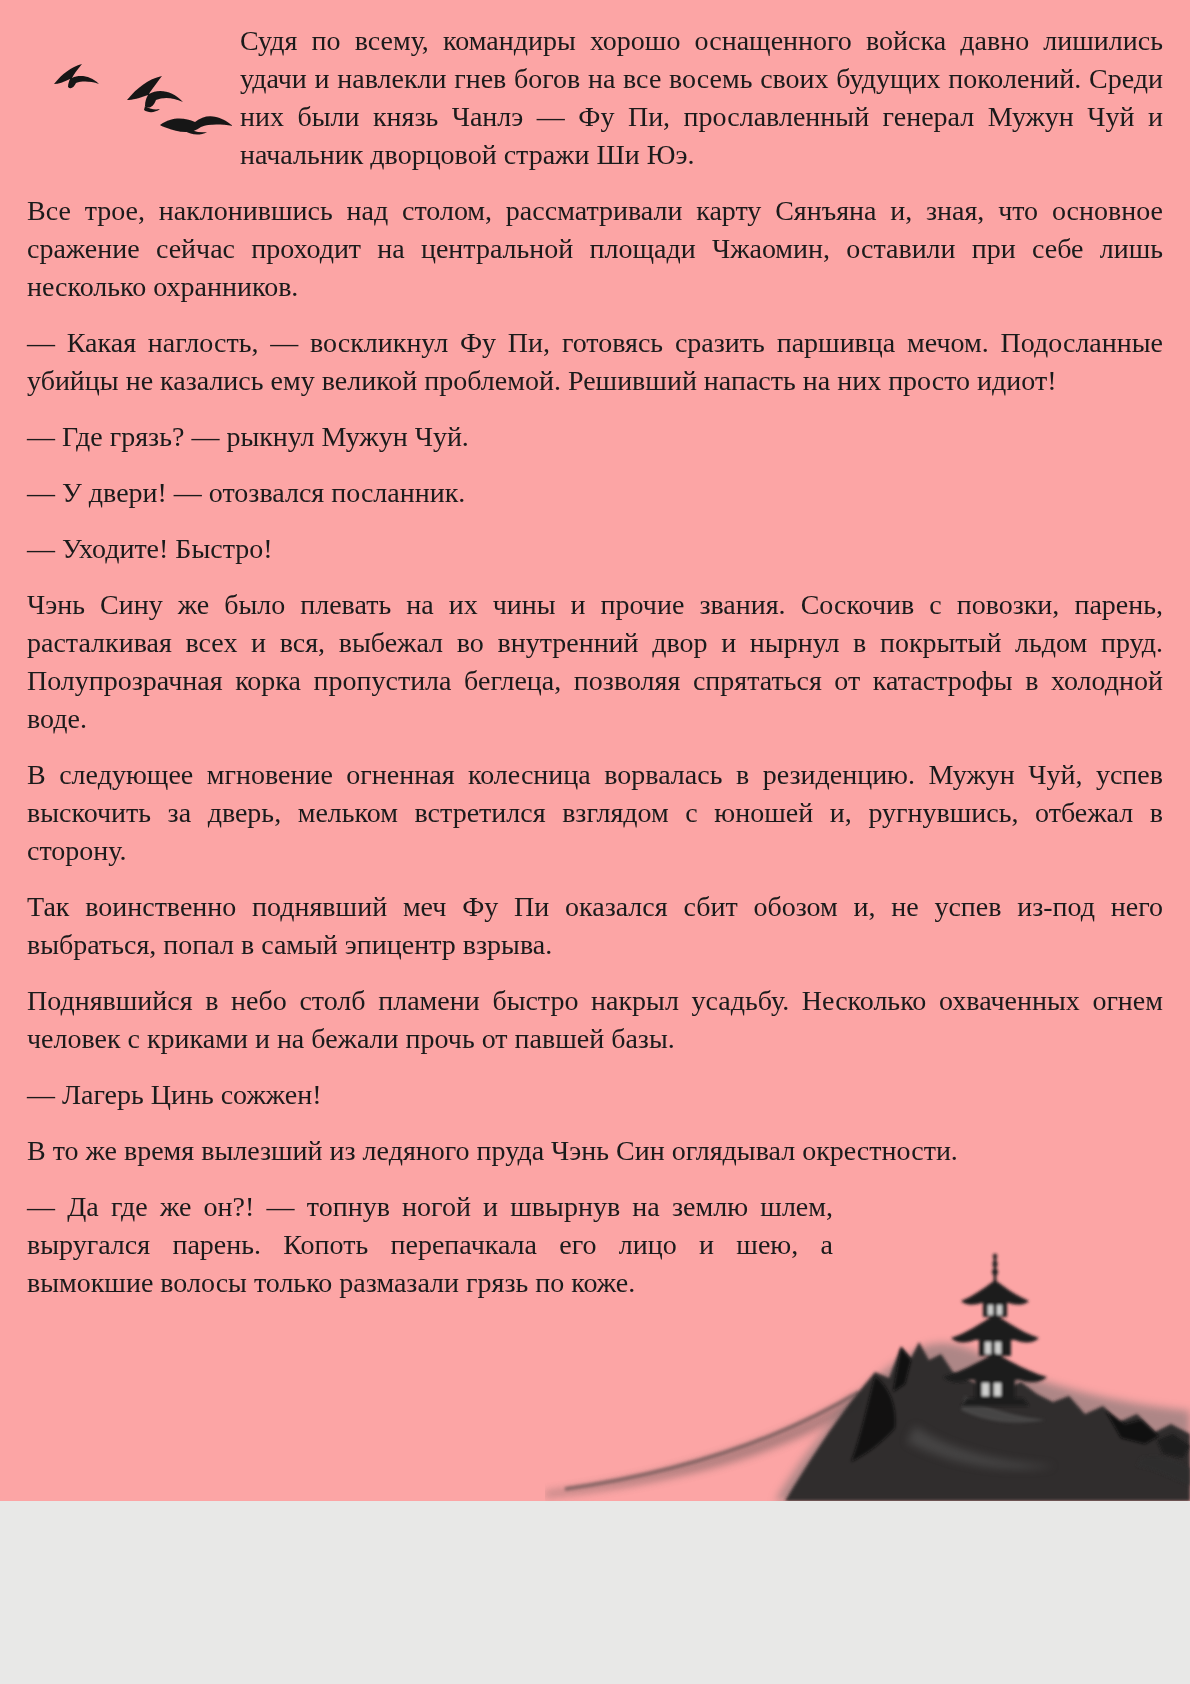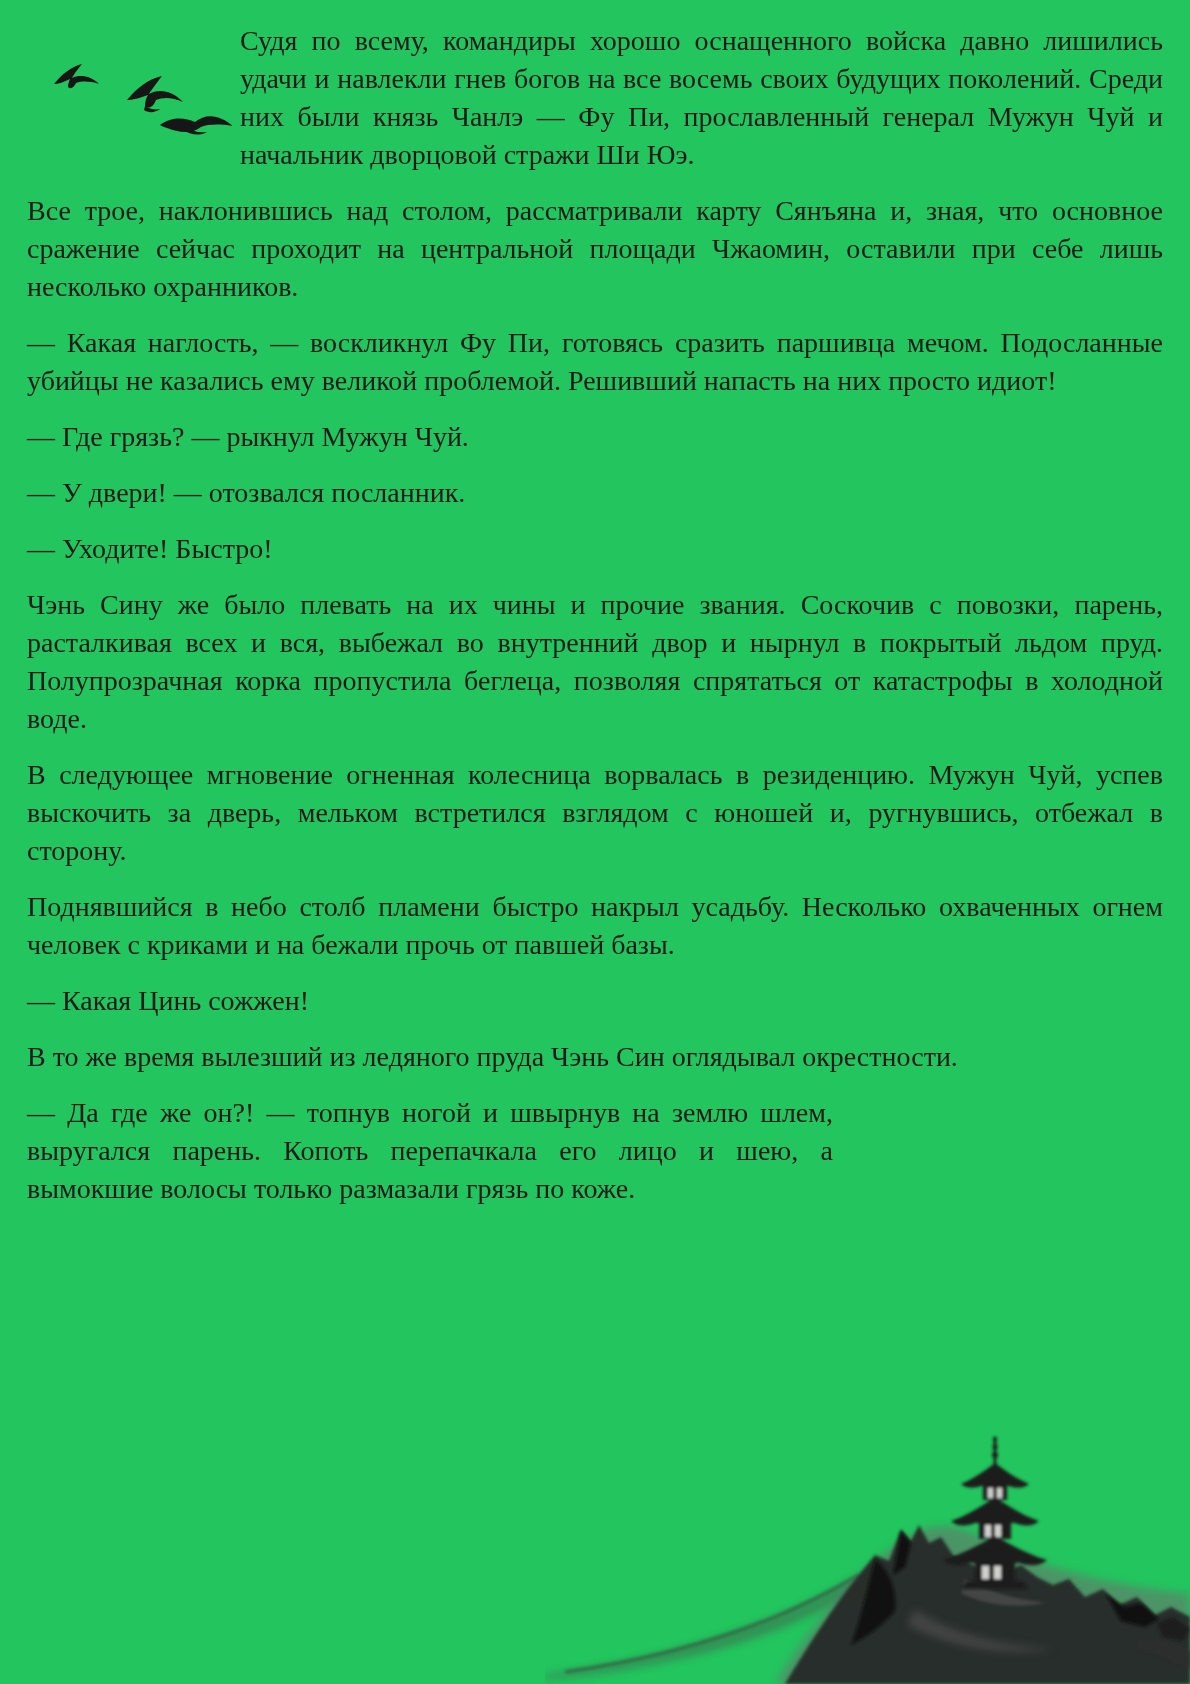--- a/index.html
+++ b/index.html
@@ -1,21 +1,21 @@
 <!DOCTYPE html>
 <html><head>
 <meta charset="utf-8">
 <style>
   html,body{margin:0;padding:0;}
   body{background:#e8e8e7;}
   .page{
     position:relative;
-    width:1190px;height:1684px;
+    width:1190px;height:1501px;
     margin:0 auto;
-    background:#22c55e;
+    background:#fca5a5;
     overflow:hidden;
     font-family:"Liberation Serif", serif;
     color:#1b1b1b;
   }
   .content{
     position:relative;
     padding:22px 27px 0 27px;
     z-index:2;
   }
   p.para{
@@ -76,22 +76,23 @@
       <p class="para">Судя по всему, командиры хорошо оснащенного войска давно лишились удачи и навлекли гнев богов на все восемь своих будущих поколений. Среди них были князь Чанлэ — Фу Пи, прославленный генерал Мужун Чуй и начальник дворцовой стражи Ши Юэ.</p>
     </div>
 
     <p class="para">Все трое, наклонившись над столом, рассматривали карту Сянъяна и, зная, что основное сражение сейчас проходит на центральной площади Чжаомин, оставили при себе лишь несколько охранников.</p>
     <p class="para">— Какая наглость, — воскликнул Фу Пи, готовясь сразить паршивца мечом. Подосланные убийцы не казались ему великой проблемой. Решивший напасть на них просто идиот!</p>
     <p class="para">— Где грязь? — рыкнул Мужун Чуй.</p>
     <p class="para">— У двери! — отозвался посланник.</p>
     <p class="para">— Уходите! Быстро!</p>
     <p class="para">Чэнь Сину же было плевать на их чины и прочие звания. Соскочив с повозки, парень, расталкивая всех и вся, выбежал во внутренний двор и нырнул в покрытый льдом пруд. Полупрозрачная корка пропустила беглеца, позволяя спрятаться от катастрофы в холодной воде.</p>
     <p class="para">В следующее мгновение огненная колесница ворвалась в резиденцию. Мужун Чуй, успев выскочить за дверь, мельком встретился взглядом с юношей и, ругнувшись, отбежал в сторону.</p>
+    <p class="para">Так воинственно поднявший меч Фу Пи оказался сбит обозом и, не успев из-под него выбраться, попал в самый эпицентр взрыва.</p>
     <p class="para">Поднявшийся в небо столб пламени быстро накрыл усадьбу. Несколько охваченных огнем человек с криками и на бежали прочь от павшей базы.</p>
-    <p class="para">— Какая Цинь сожжен!</p>
+    <p class="para">— Лагерь Цинь сожжен!</p>
     <p class="para">В то же время вылезший из ледяного пруда Чэнь Син оглядывал окрестности.</p>
     <p class="para wrap-right">— Да где же он?! — топнув ногой и швырнув на землю шлем, выругался парень. Копоть перепачкала его лицо и шею, а вымокшие волосы только размазали грязь по коже.</p>
   </div>
 
   <div class="mountain-art">
     <svg viewBox="0 0 645 305" xmlns="http://www.w3.org/2000/svg" aria-hidden="true">
       <defs>
         <filter id="ink1" x="-20%" y="-20%" width="140%" height="140%">
           <feGaussianBlur stdDeviation="1.4"></feGaussianBlur>
         </filter>

